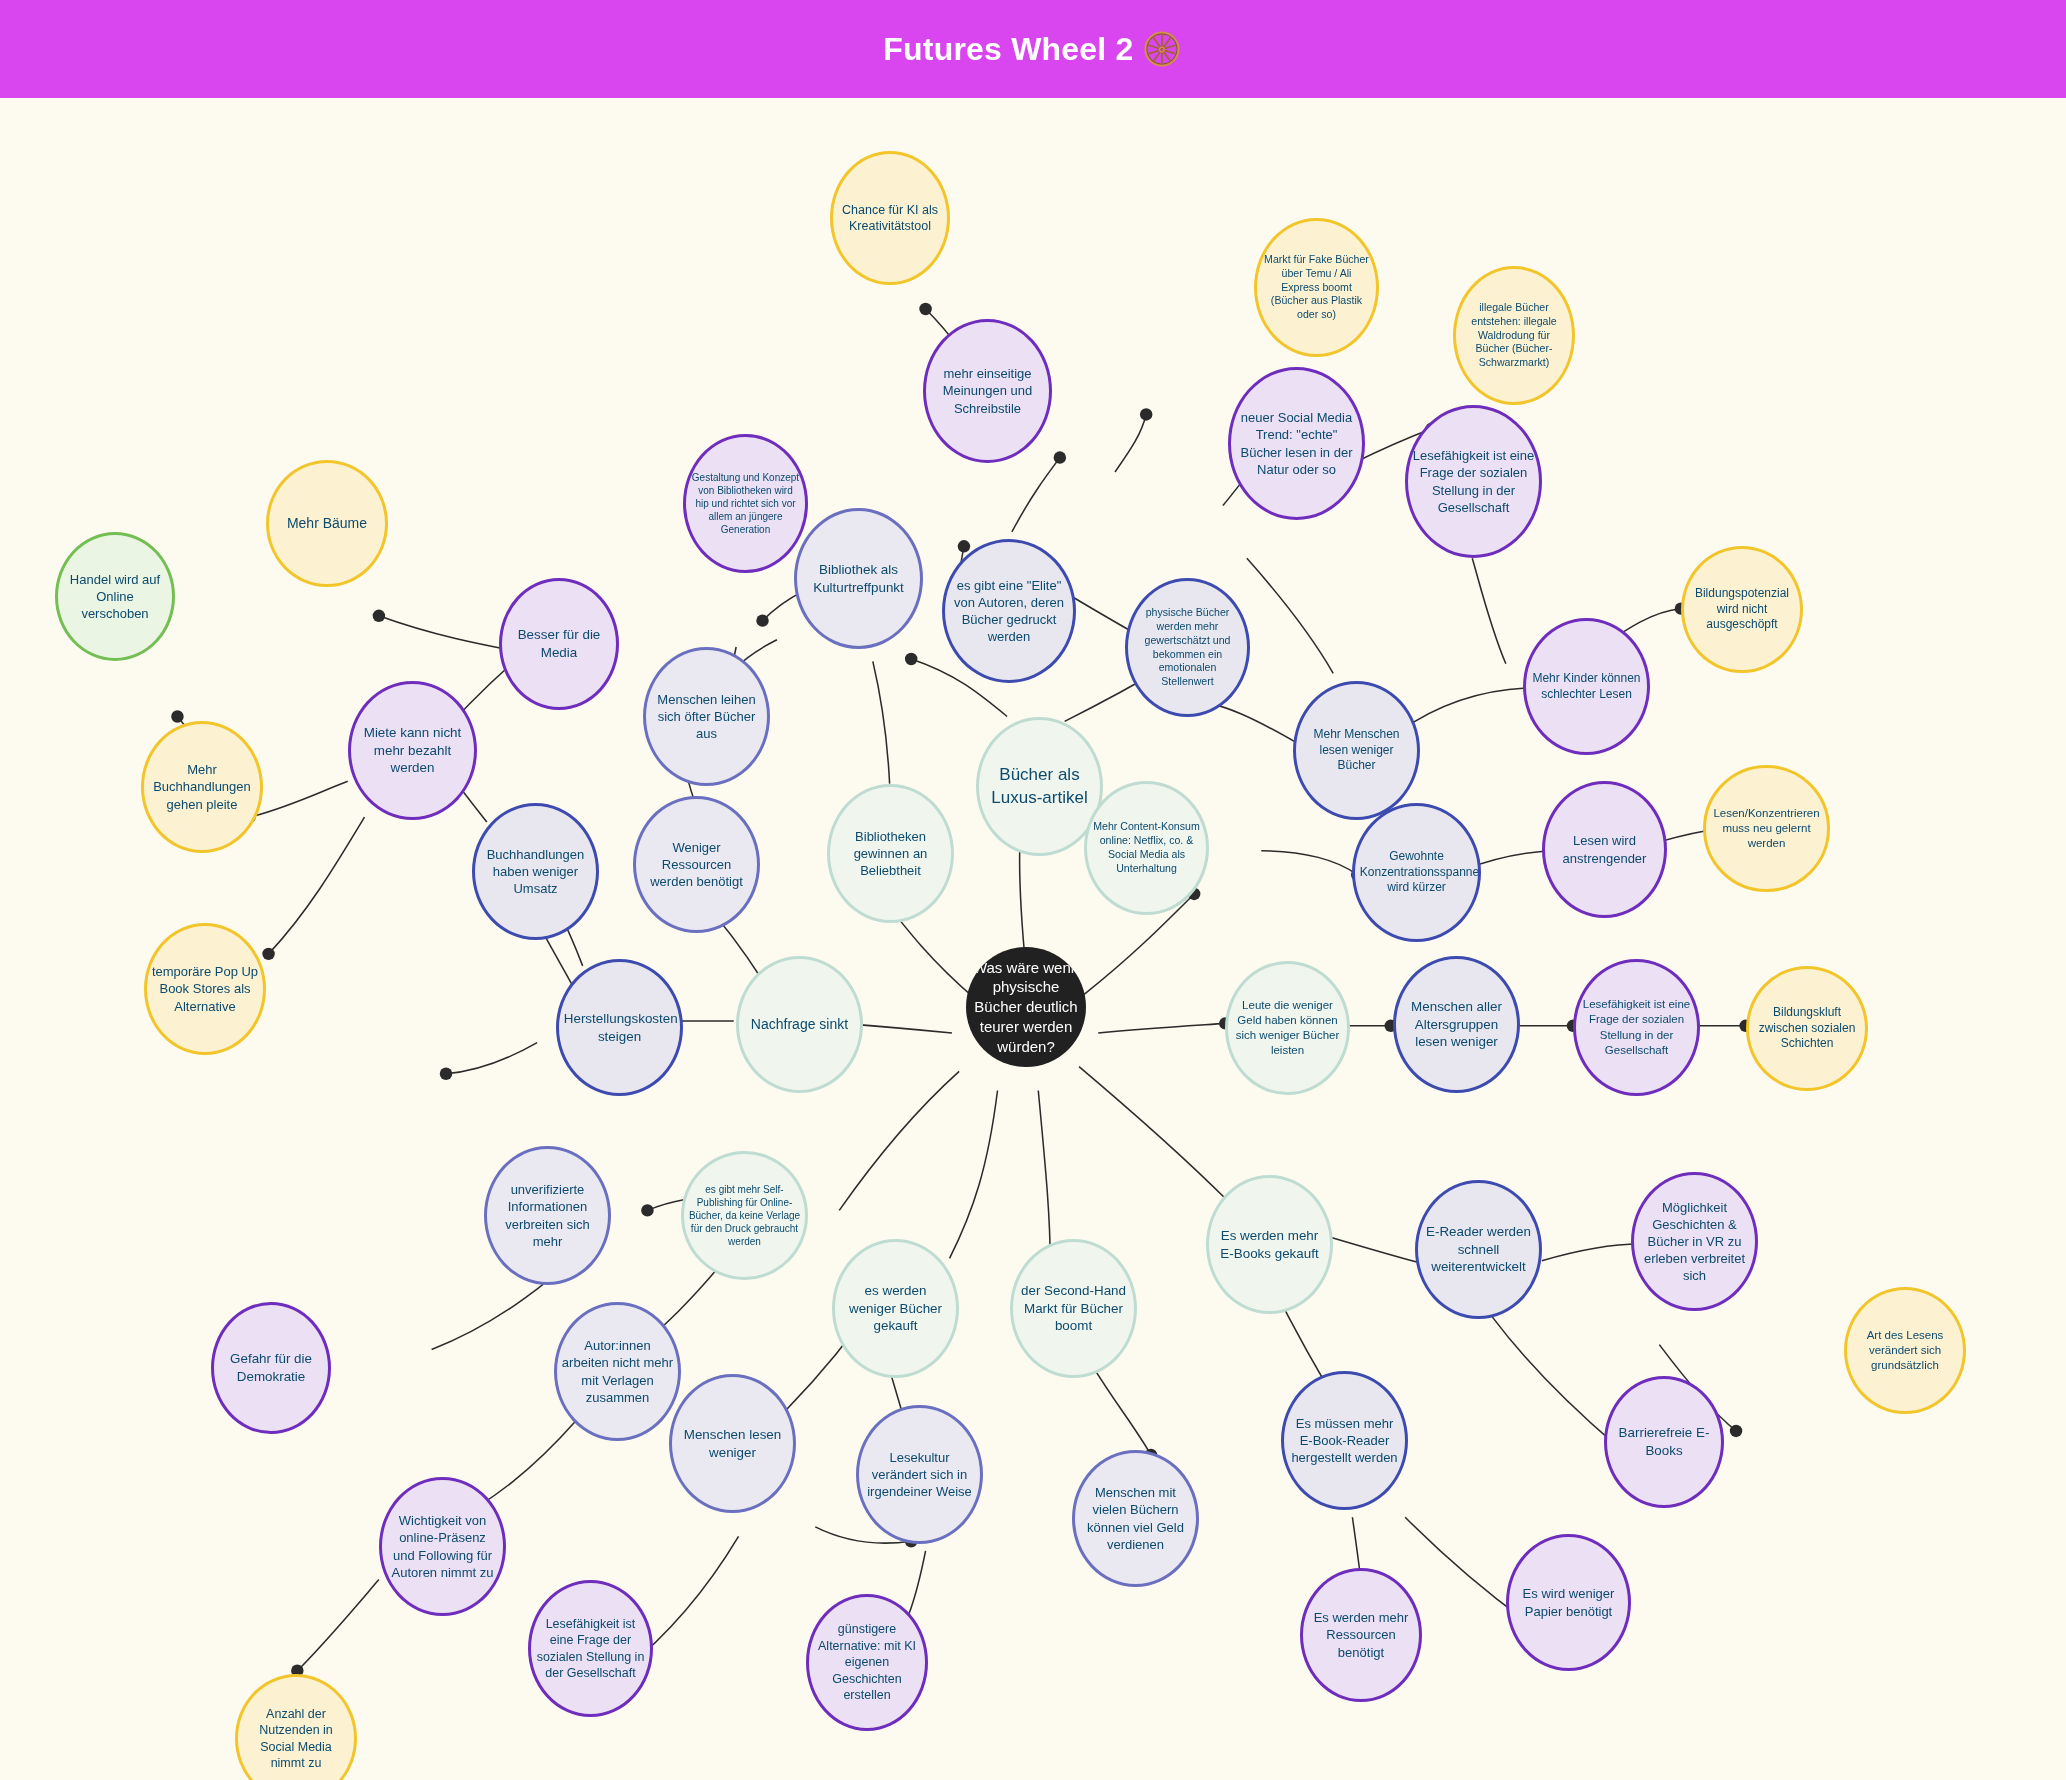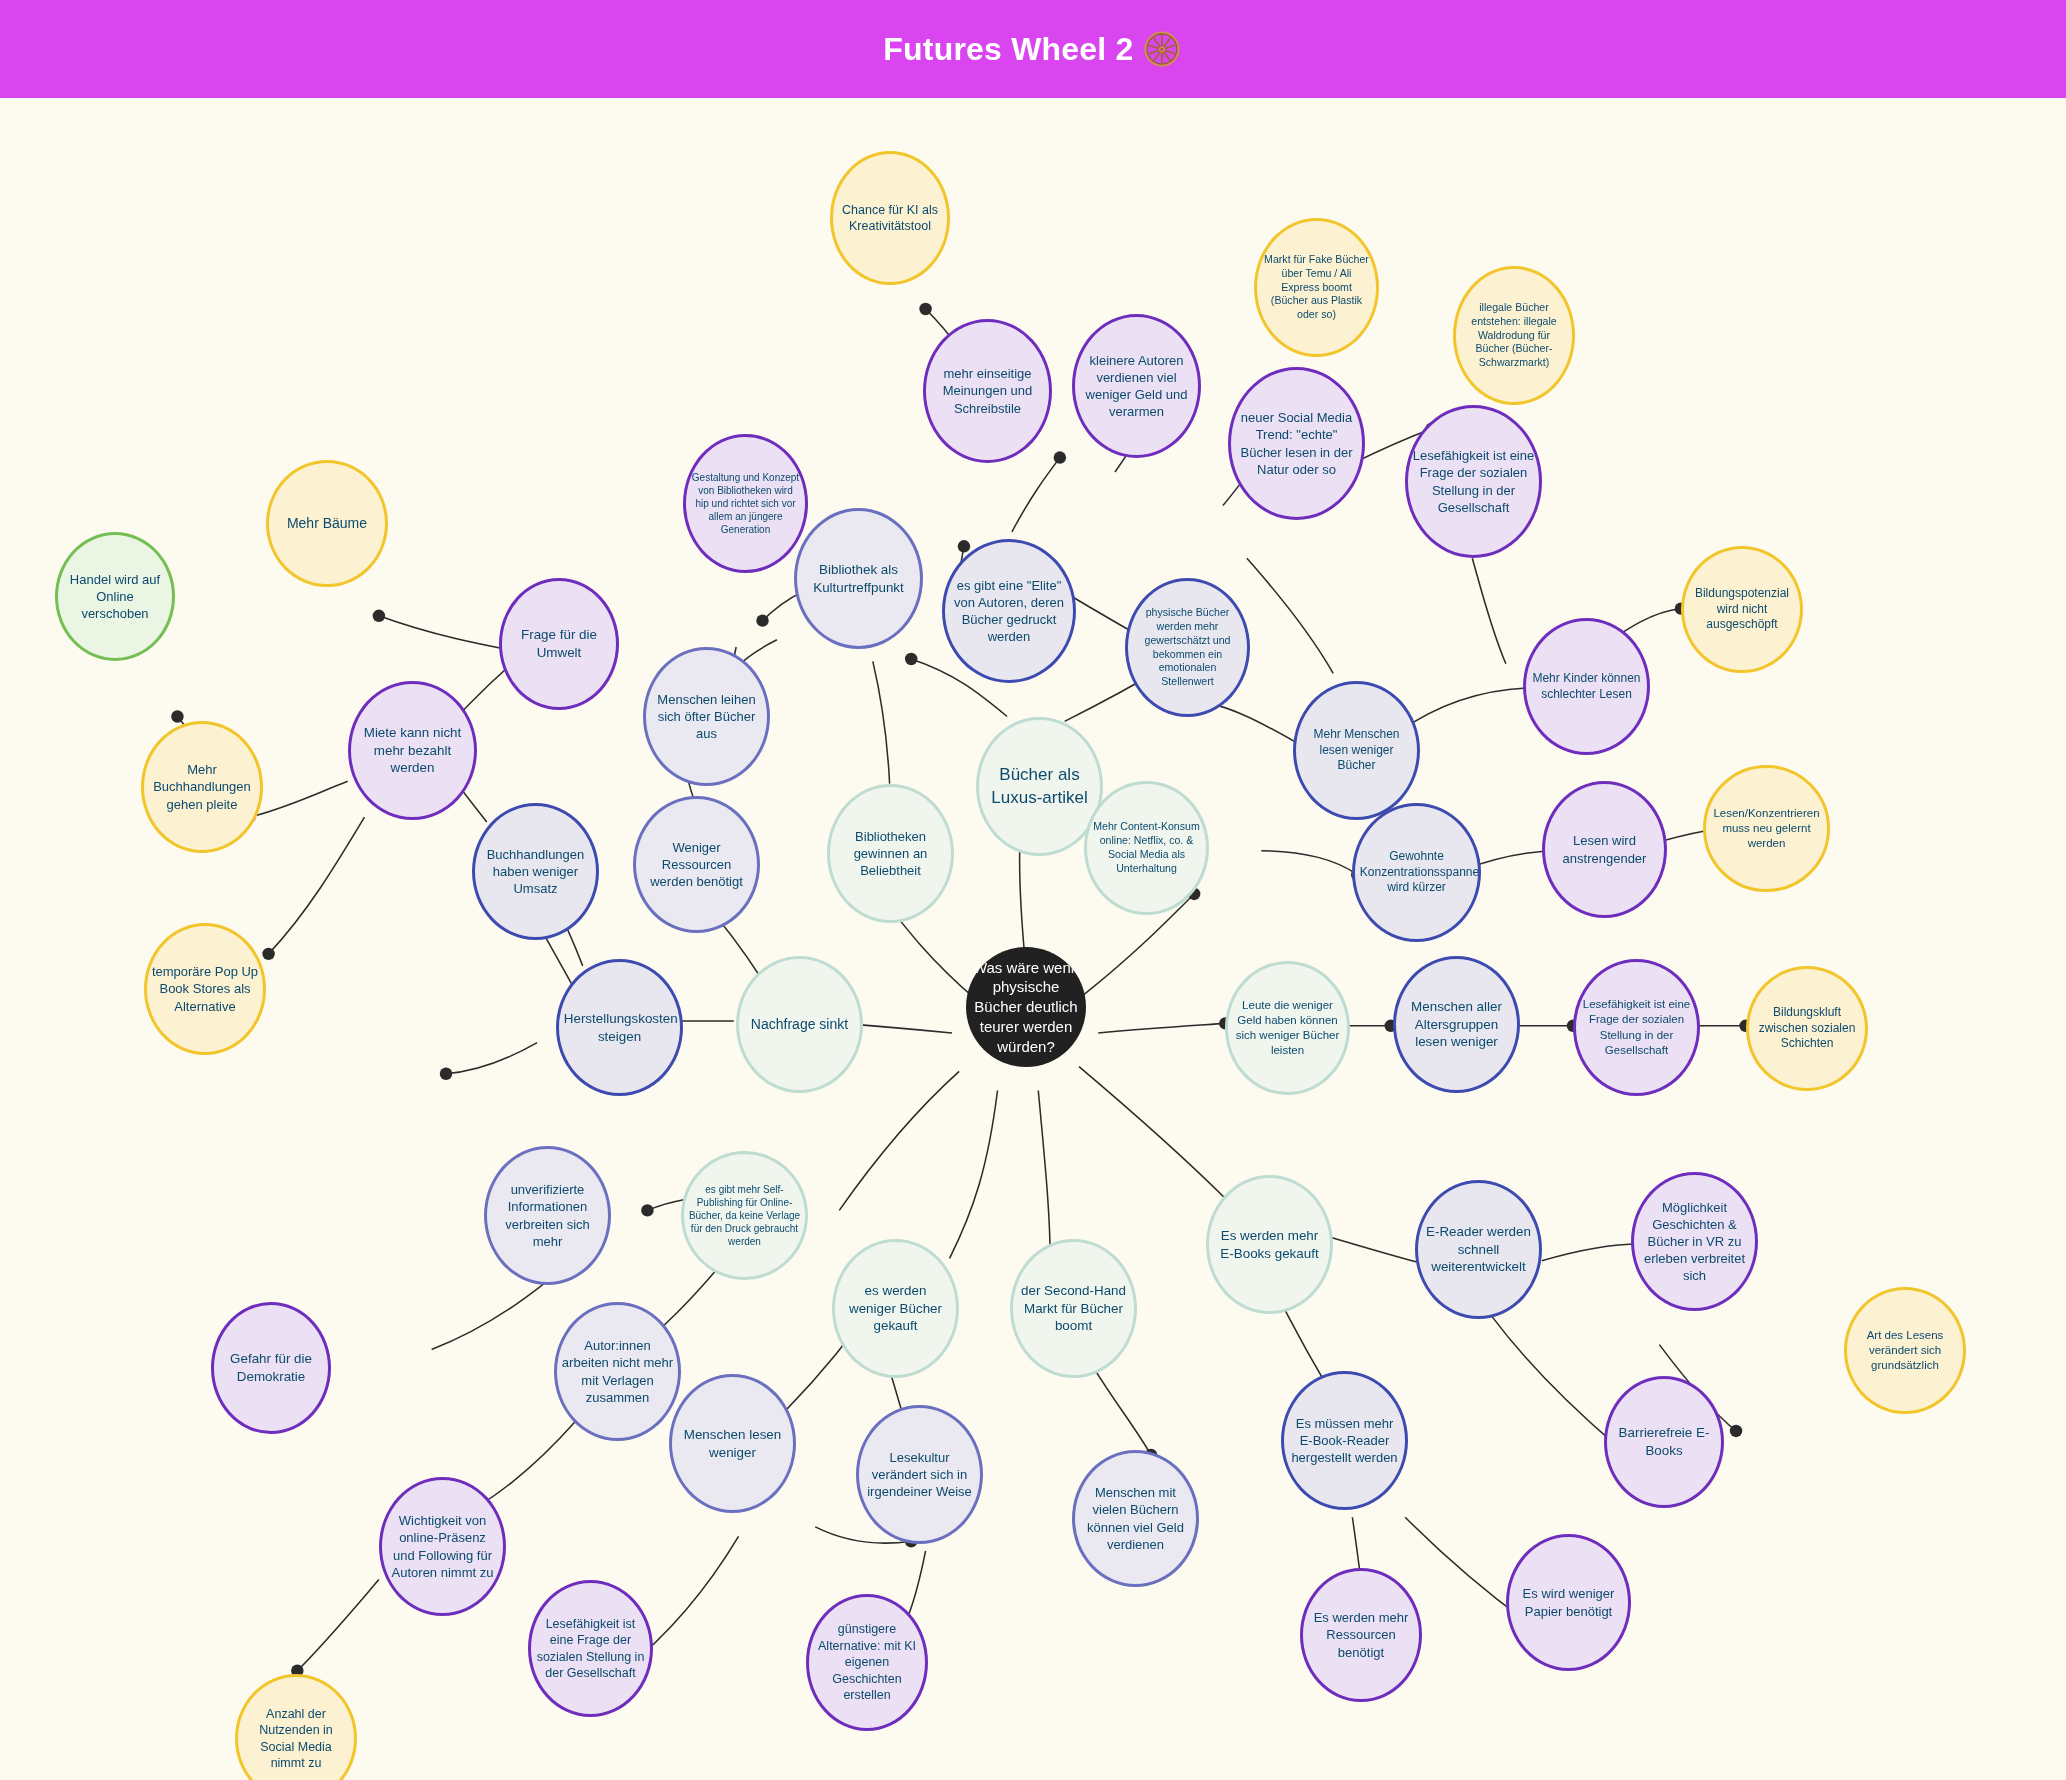--- a/index.html
+++ b/index.html
@@ -210,44 +210,41 @@
     </div>
   <div class="node c-yellow" style="left:1254px;top:120px;width:125px;height:139px;border-width:3.4px;font-size:10.6px;">
       <span>Markt für Fake Bücher über Temu / Ali Express boomt (Bücher aus Plastik oder so)</span>
     </div>
   <div class="node c-yellow" style="left:1453px;top:168px;width:122px;height:139px;border-width:3.4px;font-size:10.6px;">
       <span>illegale Bücher entstehen: illegale Waldrodung für Bücher (Bücher-Schwarzmarkt)</span>
     </div>
   <div class="node c-purple" style="left:923px;top:221px;width:129px;height:144px;border-width:3.4px;font-size:13px;">
       <span>mehr einseitige Meinungen und Schreibstile</span>
     </div>
-  <div class="node c-purple" style="left:1072px;top:216px;width:129px;height:144px;border-width:3.4px;font-size:13px;">
-      <span>kleinere Autoren verdienen viel weniger Geld und verarmen</span>
-    </div>
   <div class="node c-purple" style="left:1228px;top:269px;width:137px;height:153px;border-width:3.4px;font-size:13px;">
       <span>neuer Social Media Trend: "echte" Bücher lesen in der Natur oder so</span>
     </div>
   <div class="node c-purple" style="left:1405px;top:307px;width:137px;height:153px;border-width:3.4px;font-size:13px;">
       <span>Lesefähigkeit ist eine Frage der sozialen Stellung in der Gesellschaft</span>
     </div>
 
   <div class="node c-yellow" style="left:266px;top:362px;width:122px;height:127px;border-width:3.4px;font-size:14px;">
       <span>Mehr Bäume</span>
     </div>
   <div class="node c-greenS" style="left:55px;top:434px;width:120px;height:129px;border-width:3.4px;font-size:13px;justify-content:center;">
       <span>Handel wird auf Online verschoben</span>
     </div>
   <div class="node c-yellow" style="left:141px;top:623px;width:122px;height:132px;border-width:3.4px;font-size:13px;">
       <span>Mehr Buchhandlungen gehen pleite</span>
     </div>
   <div class="node c-yellow" style="left:144px;top:825px;width:122px;height:132px;border-width:3.4px;font-size:13px;">
       <span>temporäre Pop Up Book Stores als Alternative</span>
     </div>
   <div class="node c-purple" style="left:499px;top:480px;width:120px;height:132px;border-width:3.4px;font-size:13.4px;">
-      <span>Frage für die Umwelt</span>
+      <span>Besser für die Media</span>
     </div>
   <div class="node c-purple" style="left:348px;top:583px;width:129px;height:139px;border-width:3.4px;font-size:13.4px;">
       <span>Miete kann nicht mehr bezahlt werden</span>
     </div>
   <div class="node c-purple" style="left:683px;top:336px;width:125px;height:139px;border-width:3.4px;font-size:10px;">
       <span>Gestaltung und Konzept von Bibliotheken wird hip und richtet sich vor allem an jüngere Generation</span>
     </div>
   <div class="node c-blueL" style="left:794px;top:410px;width:129px;height:141px;border-width:3.4px;font-size:13.4px;">
       <span>Bibliothek als Kulturtreffpunkt</span>
     </div>

